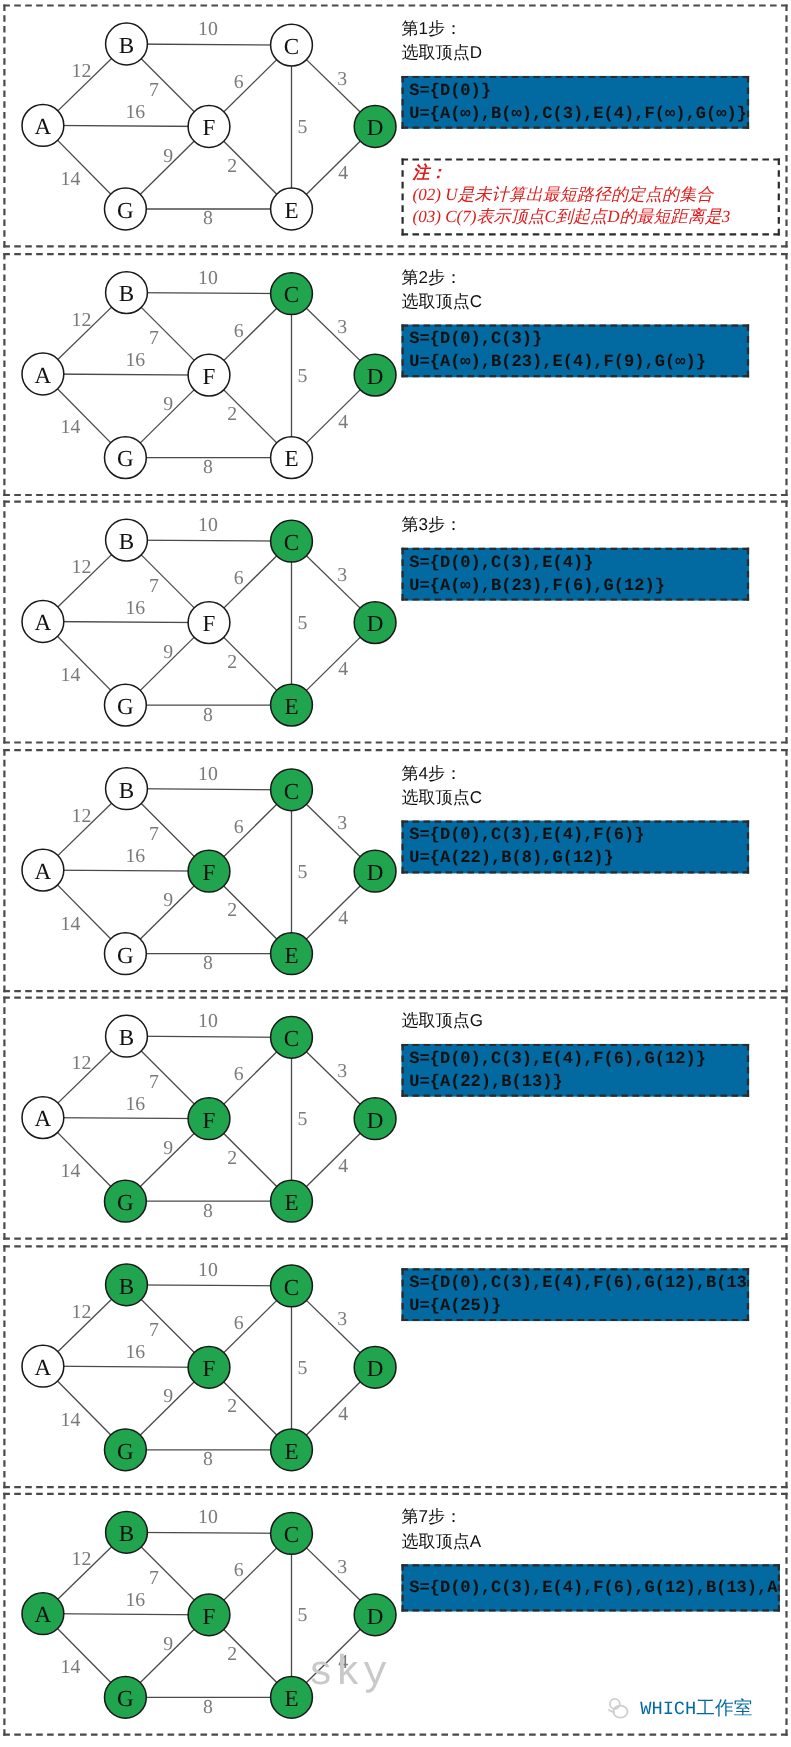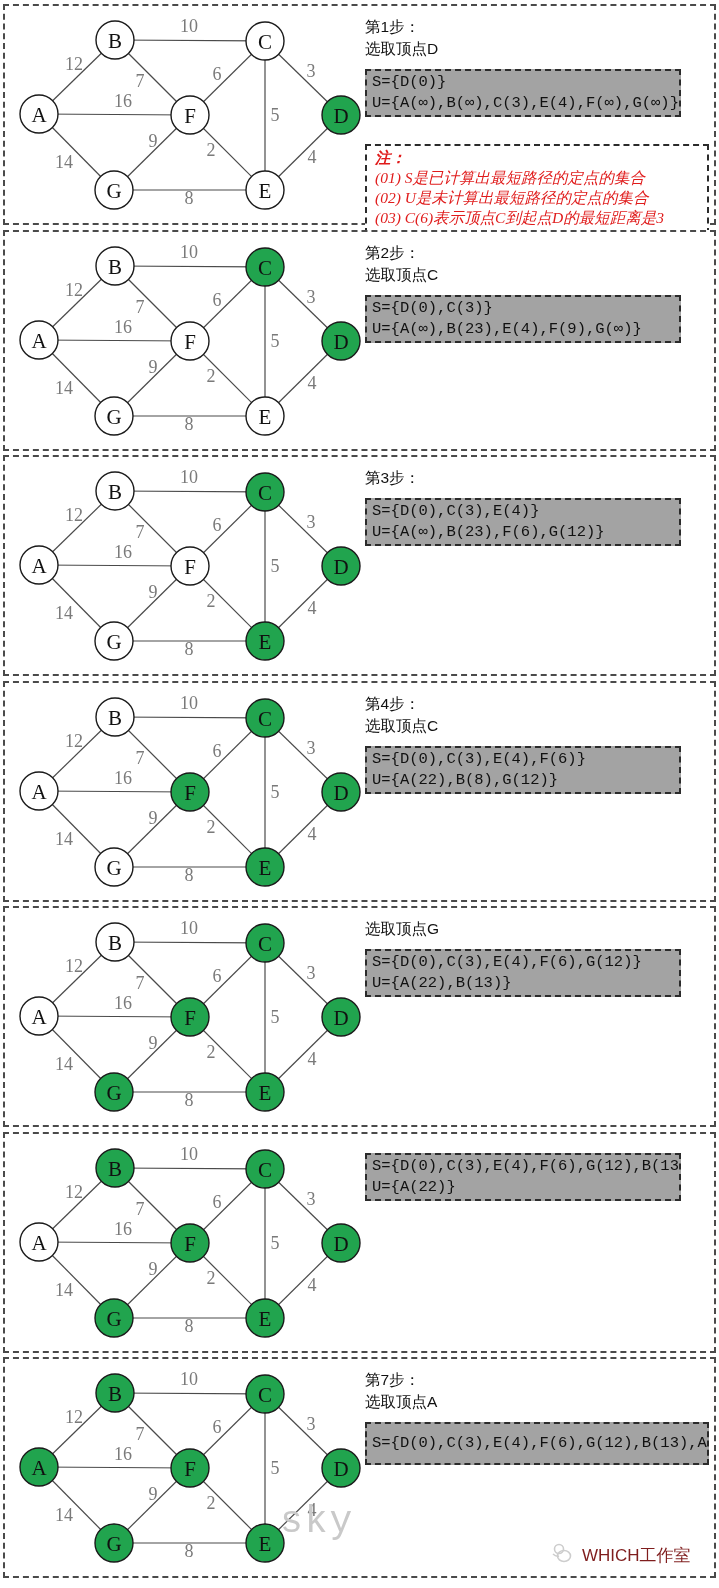--- a/index.html
+++ b/index.html
@@ -13,46 +13,46 @@
     border:2px dashed #4a4a4a;background:#ffffff;box-sizing:content-box;
   }
   .graph{position:absolute;left:2px;top:2px;}
   .info{position:absolute;left:360px;top:10px;width:348px;}
   .step-title,.step-sub{
     font-size:15.5px;line-height:22px;color:#111;
     font-family:Liberation Sans, sans-serif;
   }
   .set-box{
     box-sizing:border-box;margin-top:9px;width:316px;
-    background:#a3a3a3;border:2px dashed #2b2b2b;
+    background:#0369a1;border:2px dashed #2b2b2b;
     padding:1px 5px;
     font-family:"Liberation Mono", monospace;
     font-size:15.5px;line-height:21px;color:#111;
-    white-space:nowrap;overflow:hidden;
+    white-space:nowrap;overflow:hidden;font-weight:bold;
   }
   .set-box.wide{width:344px;padding:9px 5px;}
   .note-box{
     box-sizing:border-box;margin-top:27px;width:344px;
     border:2px dashed #2b2b2b;background:#ffffff;
     padding:2px 8px 4px 8px;
     font-family:"Liberation Serif", serif;font-style:italic;
     font-size:15.5px;line-height:20px;color:#e01b1b;
     white-space:nowrap;overflow:hidden;
   }
   .note-heading{font-weight:bold;}
   .sky-watermark{
     position:absolute;left:280px;top:1500px;
     font-family:Liberation Mono, monospace;
     font-size:38px;color:#c9c9c9;letter-spacing:2px;z-index:5;
   }
   .studio-watermark{
     position:absolute;left:550px;top:1541px;
-    display:flex;align-items:center;gap:6px;
-    color:#7f1d1d;font-size:17px;z-index:5;
-    font-family:Liberation Sans, sans-serif;
+    display:flex;gap:6px;
+    color:#0369a1;font-size:17px;z-index:5;
+    font-family:Liberation Mono, monospace;
   }
 </style>
 </head>
 <body>
 
 <div class="panel" style="top:4px;">
   <svg class="graph" width="360" height="212" viewBox="0 0 360 212">
       <line x1="32" y1="106" x2="108" y2="32" stroke="#4a4a4a" stroke-width="1.2"></line>
       <line x1="108" y1="32" x2="258" y2="33" stroke="#4a4a4a" stroke-width="1.2"></line>
       <line x1="108" y1="32" x2="183" y2="107" stroke="#4a4a4a" stroke-width="1.2"></line>
@@ -94,23 +94,22 @@
     </svg>
   <div class="info">
     <div class="step-title">第1步：</div>
     <div class="step-sub">选取顶点D</div>
     <div class="set-box">
       <div>S={D(0)}</div>
       <div>U={A(∞),B(∞),C(3),E(4),F(∞),G(∞)}</div>
     </div>
     <div class="note-box">
       <div class="note-heading">注：</div>
-      <div>(01) S是已计算出最短路径的定点的集合</div>
       <div>(02) U是未计算出最短路径的定点的集合</div>
-      <div>(03) C(6)表示顶点C到起点D的最短距离是3</div>
+      <div>(03) C(7)表示顶点C到起点D的最短距离是3</div>
     </div>
   </div>
 </div>
 
 <div class="panel" style="top:230px;">
   <svg class="graph" width="360" height="212" viewBox="0 0 360 212">
       <line x1="32" y1="106" x2="108" y2="32" stroke="#4a4a4a" stroke-width="1.2"></line>
       <line x1="108" y1="32" x2="258" y2="33" stroke="#4a4a4a" stroke-width="1.2"></line>
       <line x1="108" y1="32" x2="183" y2="107" stroke="#4a4a4a" stroke-width="1.2"></line>
       <line x1="258" y1="33" x2="183" y2="107" stroke="#4a4a4a" stroke-width="1.2"></line>
@@ -347,21 +346,21 @@
       <circle cx="258" cy="182" r="19" fill="#21a44e" stroke="#1a1a1a" stroke-width="1.4"></circle>
       <text x="258" y="183" fill="#111111" font-family="&quot;Liberation Serif&quot;, serif" font-size="21" text-anchor="middle" dominant-baseline="central">E</text>
       <circle cx="183" cy="107" r="19" fill="#21a44e" stroke="#1a1a1a" stroke-width="1.4"></circle>
       <text x="183" y="108" fill="#111111" font-family="&quot;Liberation Serif&quot;, serif" font-size="21" text-anchor="middle" dominant-baseline="central">F</text>
       <circle cx="107" cy="182" r="19" fill="#21a44e" stroke="#1a1a1a" stroke-width="1.4"></circle>
       <text x="107" y="183" fill="#111111" font-family="&quot;Liberation Serif&quot;, serif" font-size="21" text-anchor="middle" dominant-baseline="central">G</text>
     </svg>
   <div class="info">
     <div class="set-box">
       <div>S={D(0),C(3),E(4),F(6),G(12),B(13)}</div>
-      <div>U={A(22)}</div>
+      <div>U={A(25)}</div>
     </div>
   </div>
 </div>
 
 <div class="panel" style="top:1357px;">
   <svg class="graph" width="360" height="212" viewBox="0 0 360 212">
       <line x1="32" y1="106" x2="108" y2="32" stroke="#4a4a4a" stroke-width="1.2"></line>
       <line x1="108" y1="32" x2="258" y2="33" stroke="#4a4a4a" stroke-width="1.2"></line>
       <line x1="108" y1="32" x2="183" y2="107" stroke="#4a4a4a" stroke-width="1.2"></line>
       <line x1="258" y1="33" x2="183" y2="107" stroke="#4a4a4a" stroke-width="1.2"></line>

